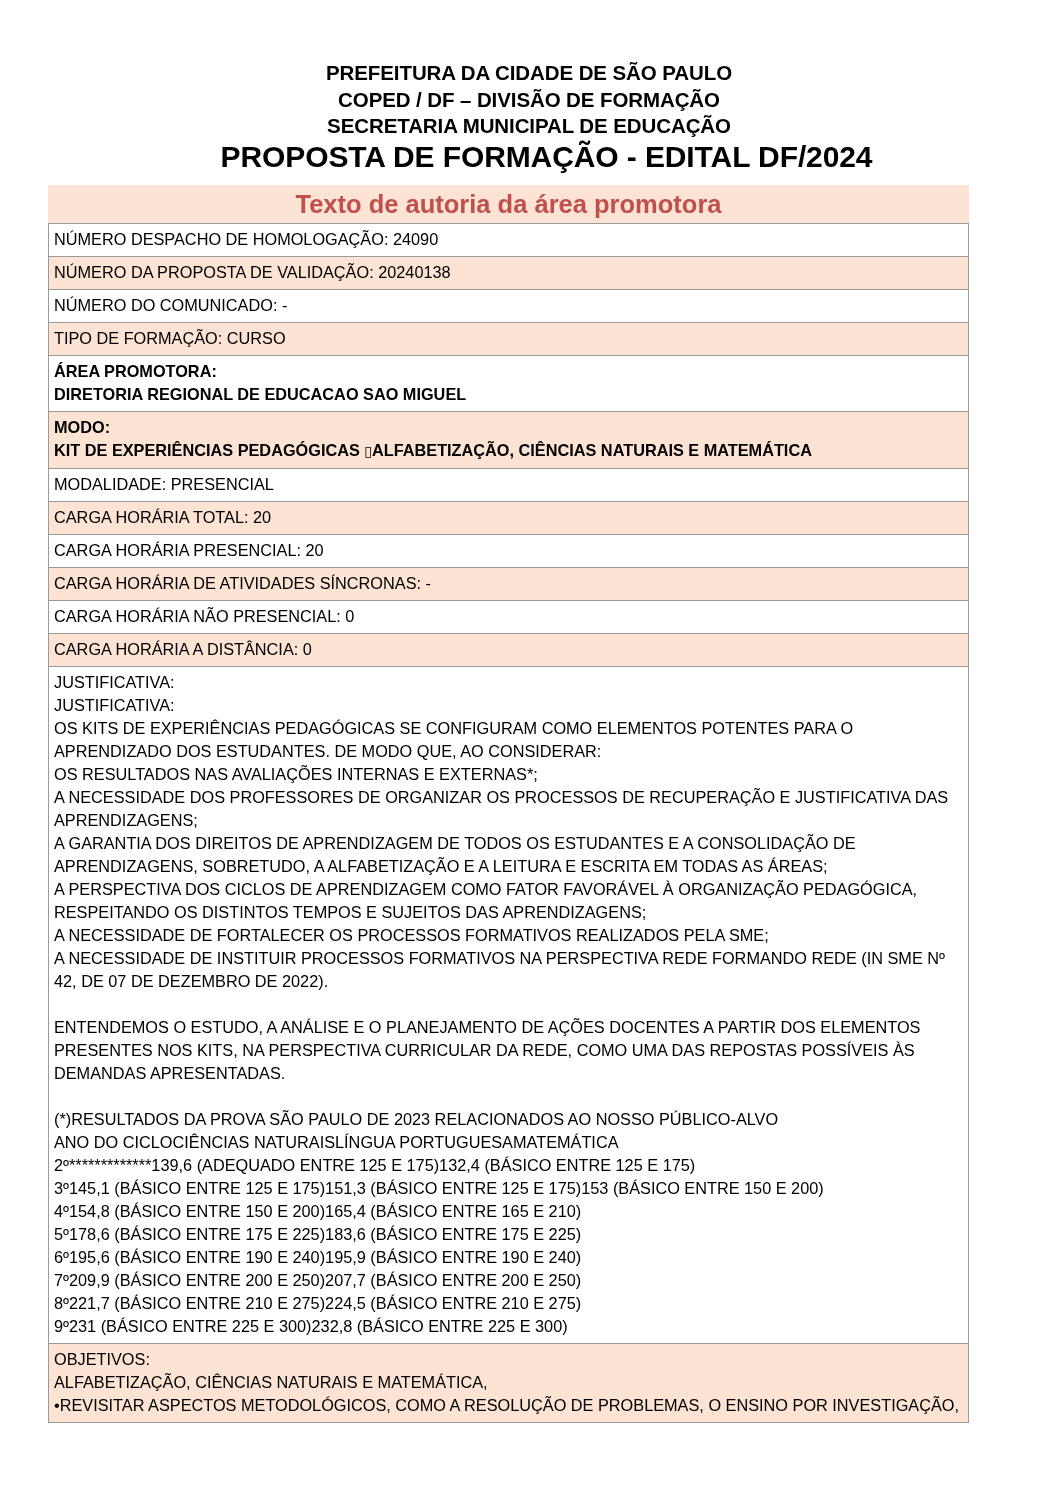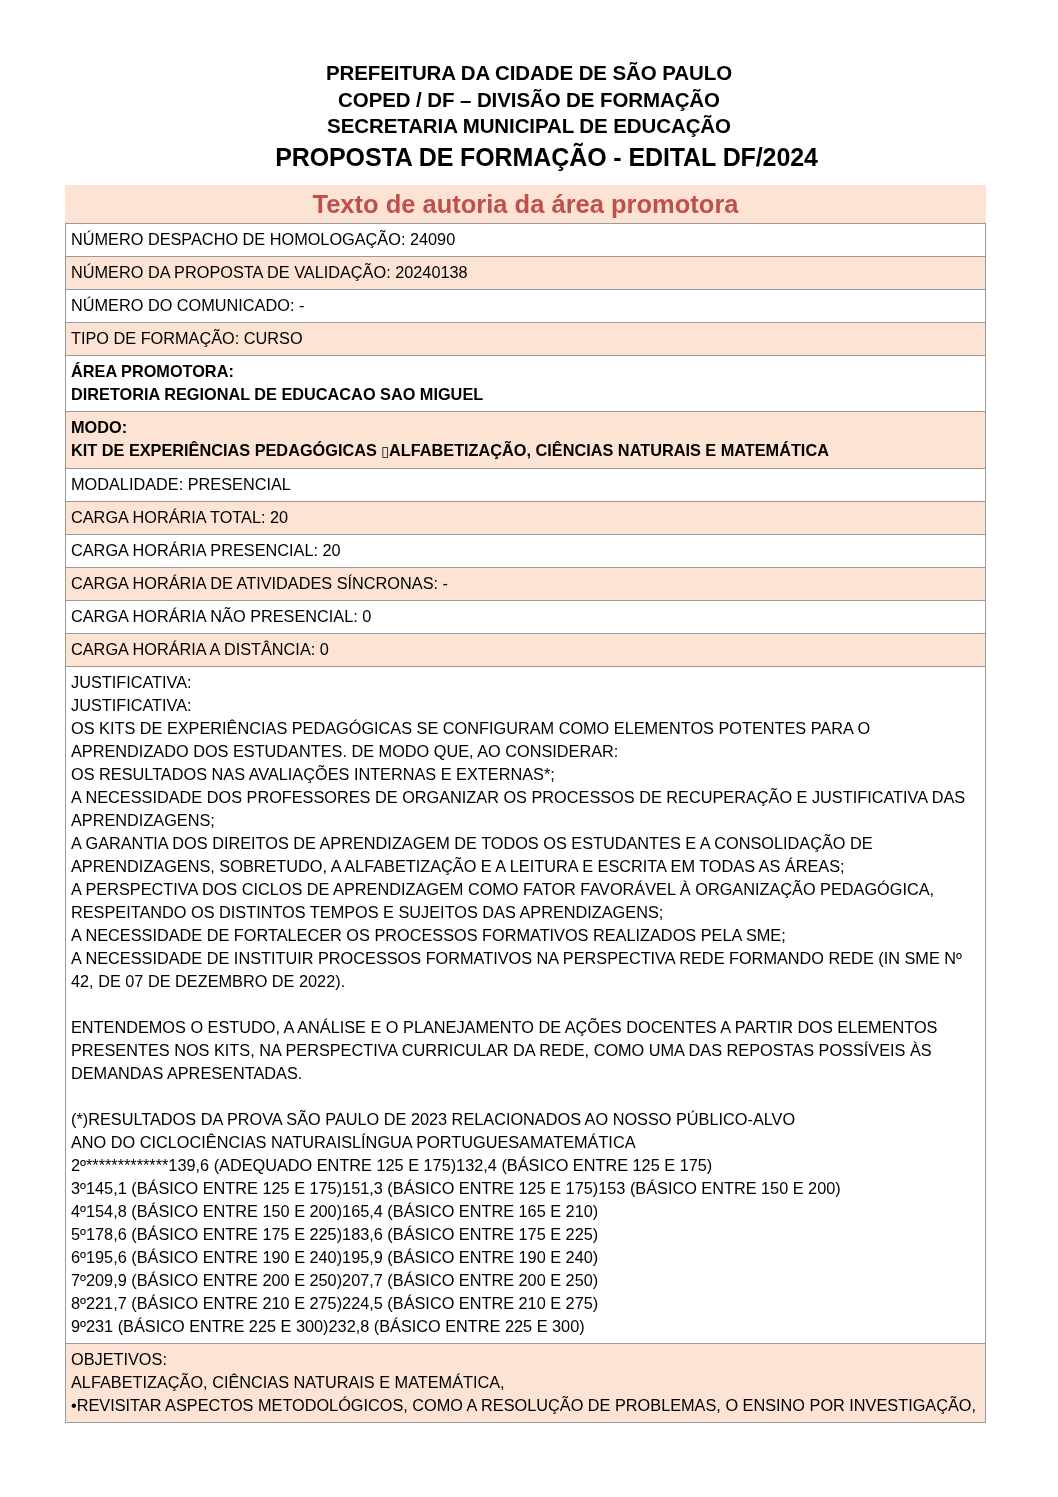--- a/index.html
+++ b/index.html
@@ -28,29 +28,29 @@
     text-align: center;
   }
   .doc-heading .hline {
     font-weight: bold;
     font-size: 20.5px;
     line-height: 26.5px;
     letter-spacing: -0.1px;
     white-space: nowrap;
   }
   .doc-heading .hline.big {
-    font-size: 25px;
+    font-size: 30px;
     line-height: 30px;
     padding-top: 2px;
     padding-left: 35px;
   }
   
   .form-table {
     position: absolute;
-    left: 65px;
+    left: 48px;
     top: 185px;
     width: 920px;
     border-collapse: collapse;
     table-layout: fixed;
   }
   .form-table td {
     border: 1px solid #9a9a9a;
     padding: 4px 4px 5px 5px;
     font-size: 16.3px;
     line-height: 23px;

